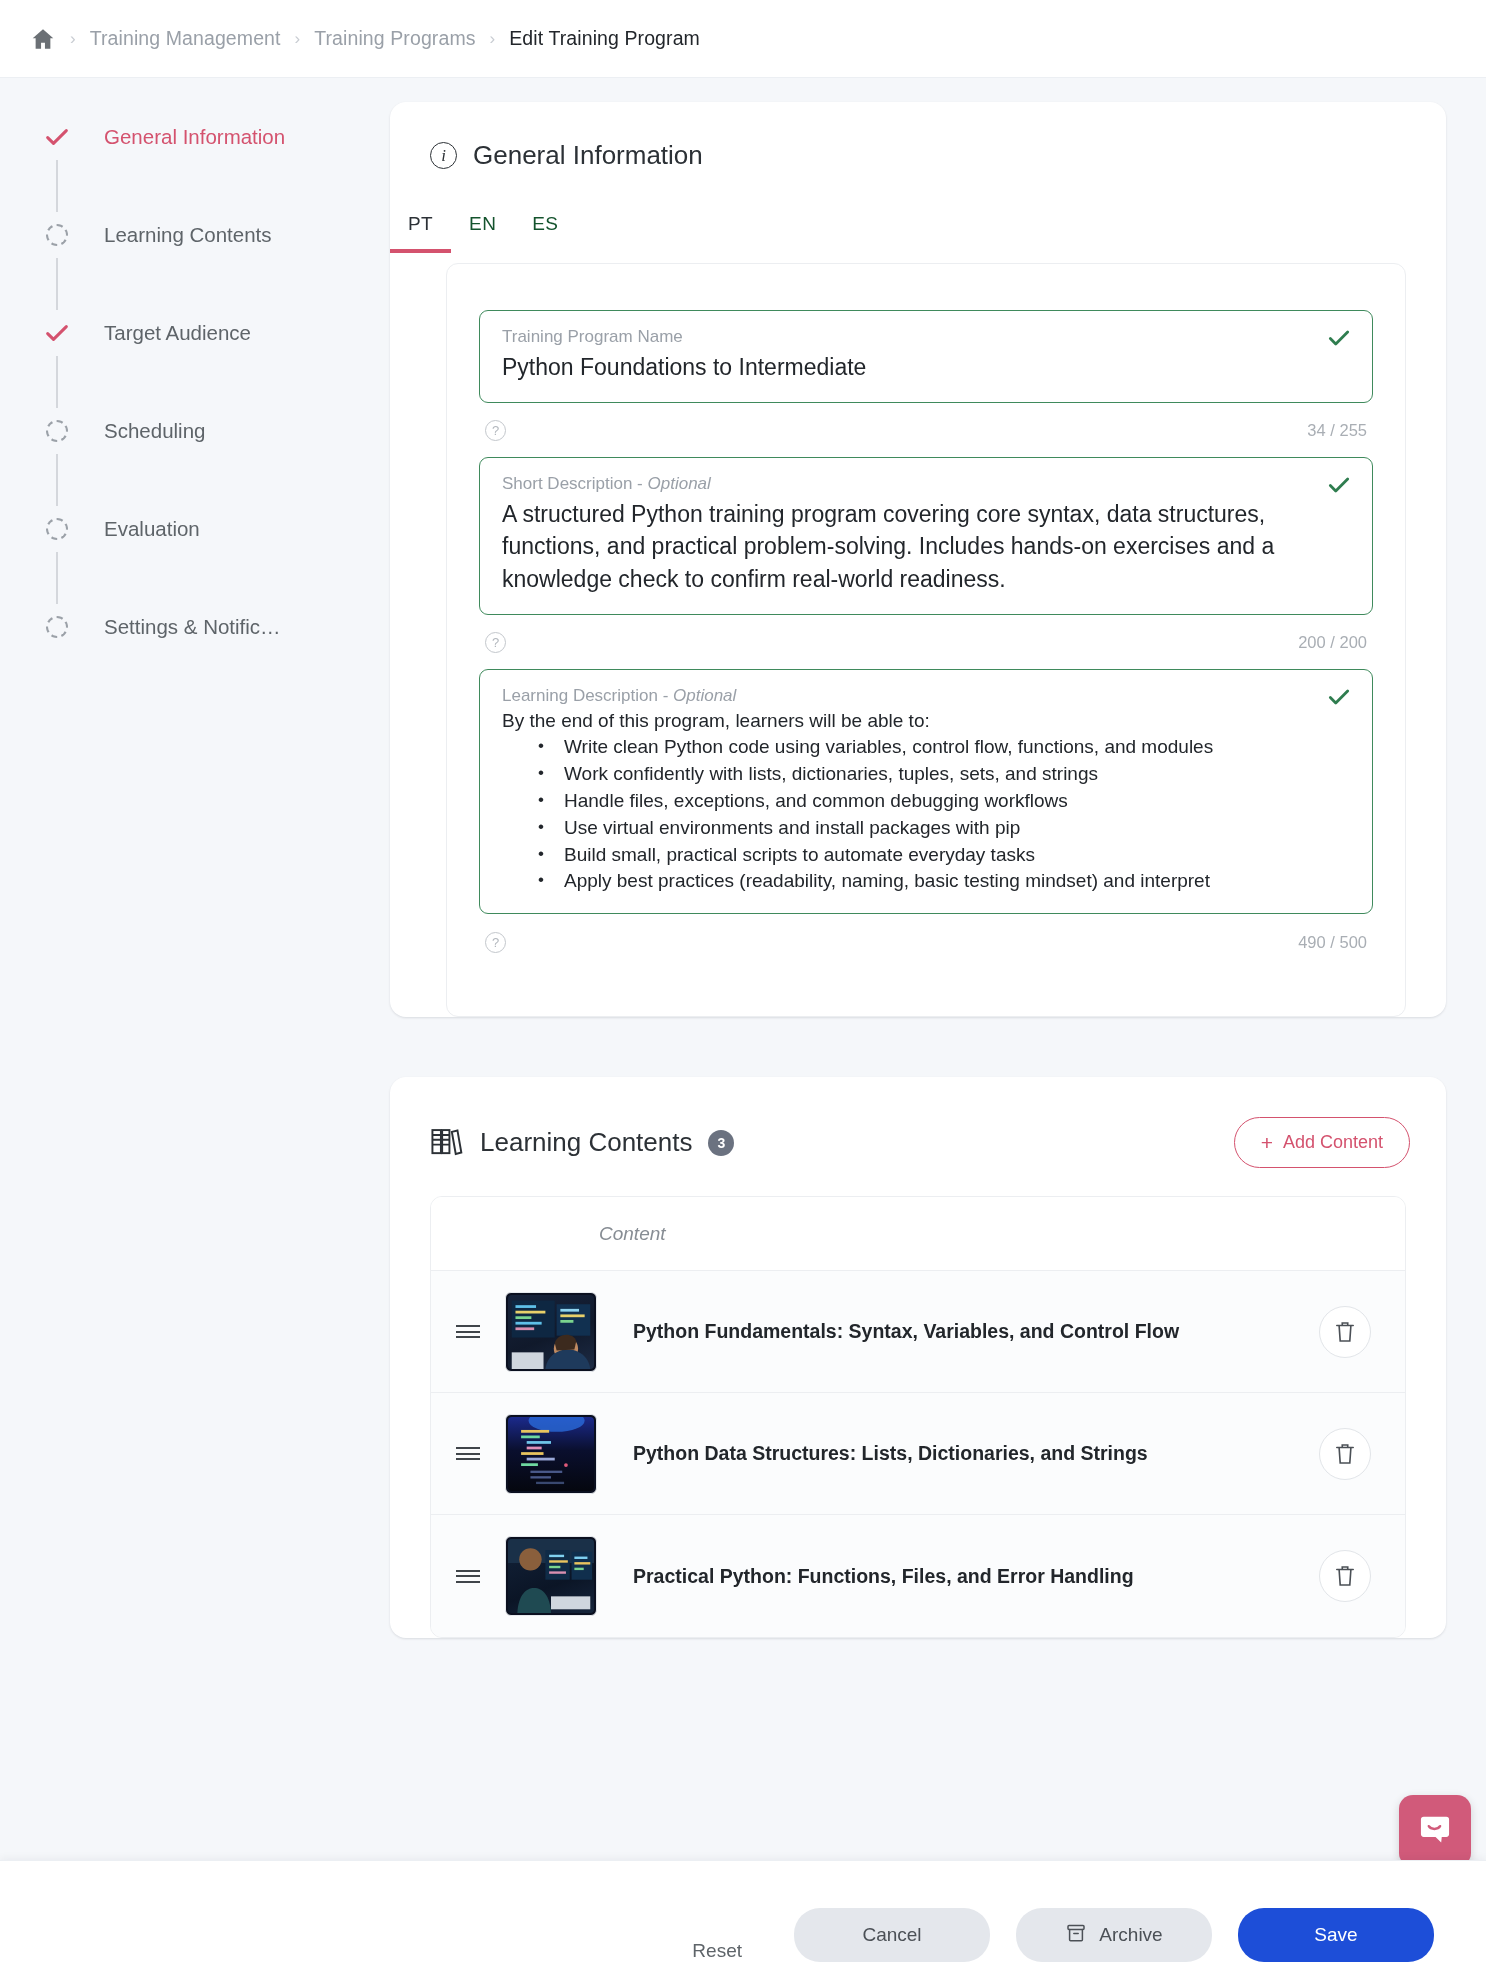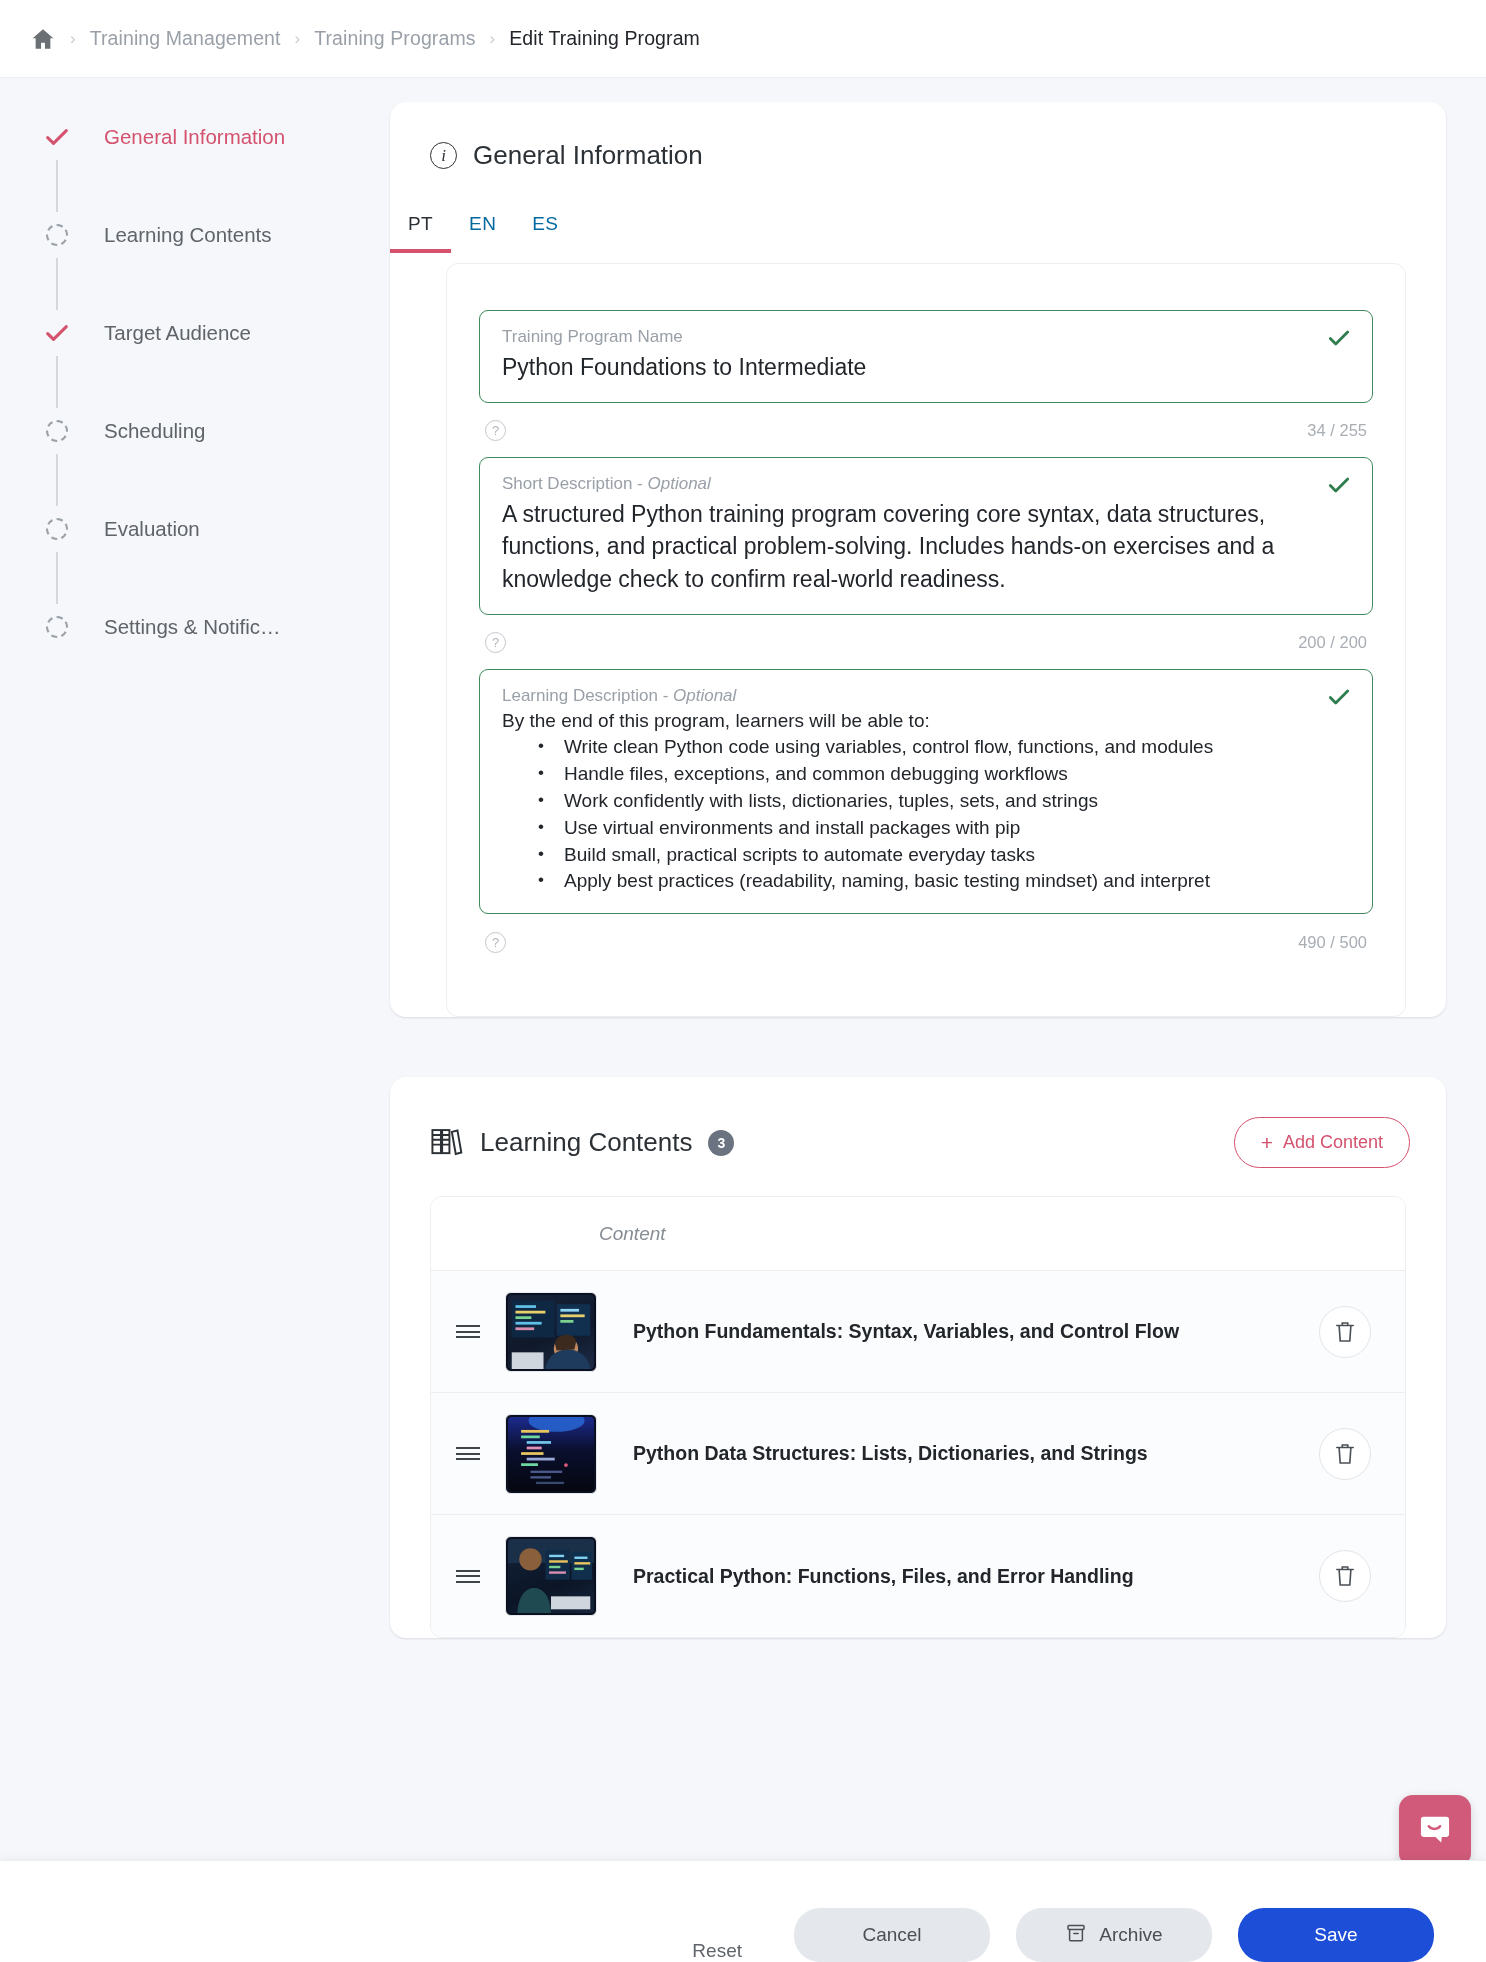--- a/index.html
+++ b/index.html
@@ -57,21 +57,21 @@
     border: 1.6px solid #2c3136; color:#2c3136;
     font-size: 17px; font-style: italic; font-family: "Liberation Serif", serif;
     display:flex; align-items:center; justify-content:center; line-height:1;
     flex-shrink:0;
   }
   .card-title { font-size: 26px; color: #2c3136; }
 
   
   .lang-tabs { display:flex; justify-content:flex-start; padding: 36px 55px 0 0; }
   .lang-tab {
-    font-size: 19px; color:#0369a1; padding: 6px 18px 14px 18px;
+    font-size: 19px; color:#14532d; padding: 6px 18px 14px 18px;
     border-bottom: 4px solid transparent; letter-spacing: .4px;
   }
   .lang-tab.active { border-bottom-color: #d4526e; color:#2c3136; }
 
   
   .form-panel {
     margin: 10px 40px 0 56px;
     border: 1px solid #eceef1;
     border-radius: 12px;
     padding: 46px 32px 48px 32px;
@@ -312,22 +312,22 @@
               <span class="counter">200 / 200</span>
             </div>
           </div>
 
           <div class="field-block">
             <div class="field-box">
               <div class="field-legend"><span>Learning Description - </span><em>Optional</em></div>
               <div class="obj-intro">By the end of this program, learners will be able to:</div>
               <ul class="obj-list">
                 <li>Write clean Python code using variables, control flow, functions, and modules</li>
+                <li>Work confidently with lists, dictionaries, tuples, sets, and strings</li>
                 <li>Handle files, exceptions, and common debugging workflows</li>
-                <li>Work confidently with lists, dictionaries, tuples, sets, and strings</li>
                 <li>Use virtual environments and install packages with pip</li>
                 <li>Build small, practical scripts to automate everyday tasks</li>
                 <li>Apply best practices (readability, naming, basic testing mindset) and interpret</li>
               </ul>
               <span class="valid-check">
                 <svg width="26" height="26" viewBox="0 0 24 24" fill="none" stroke="#2f7d4f" stroke-width="2.6" stroke-linecap="round" stroke-linejoin="round">
                     <path d="M4 12.5l5 5L20 6.5"></path>
                   </svg>
               </span>
             </div>

